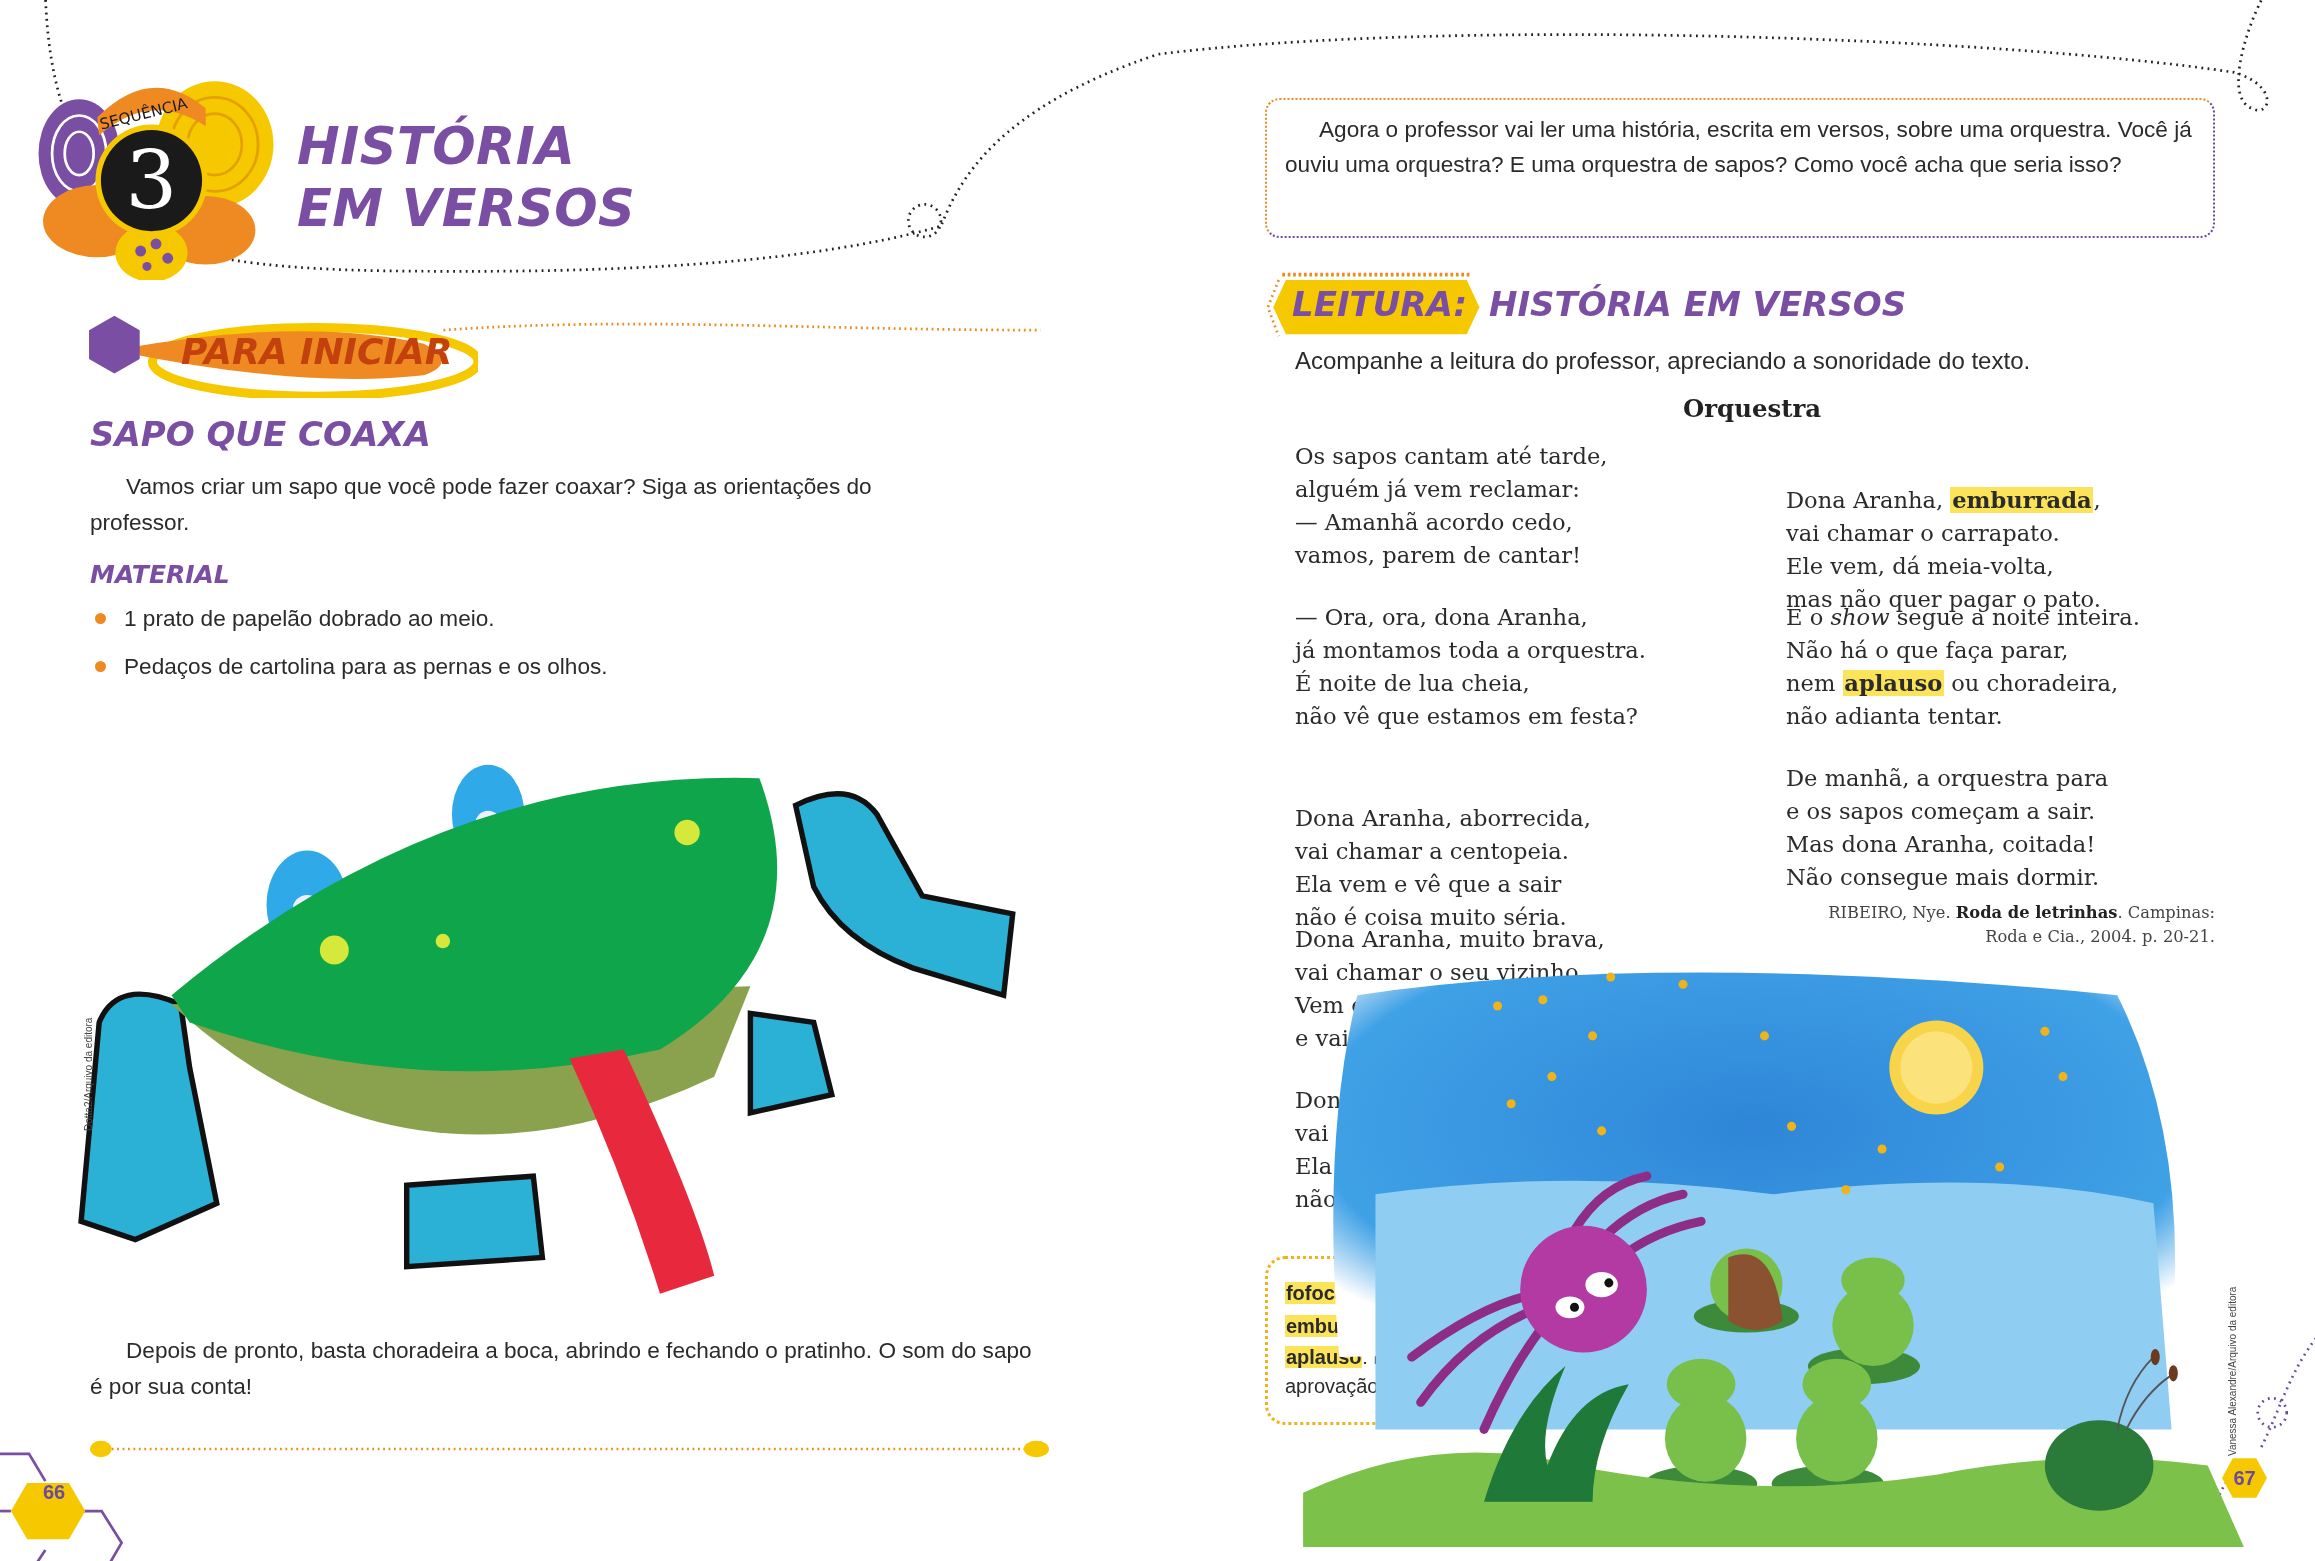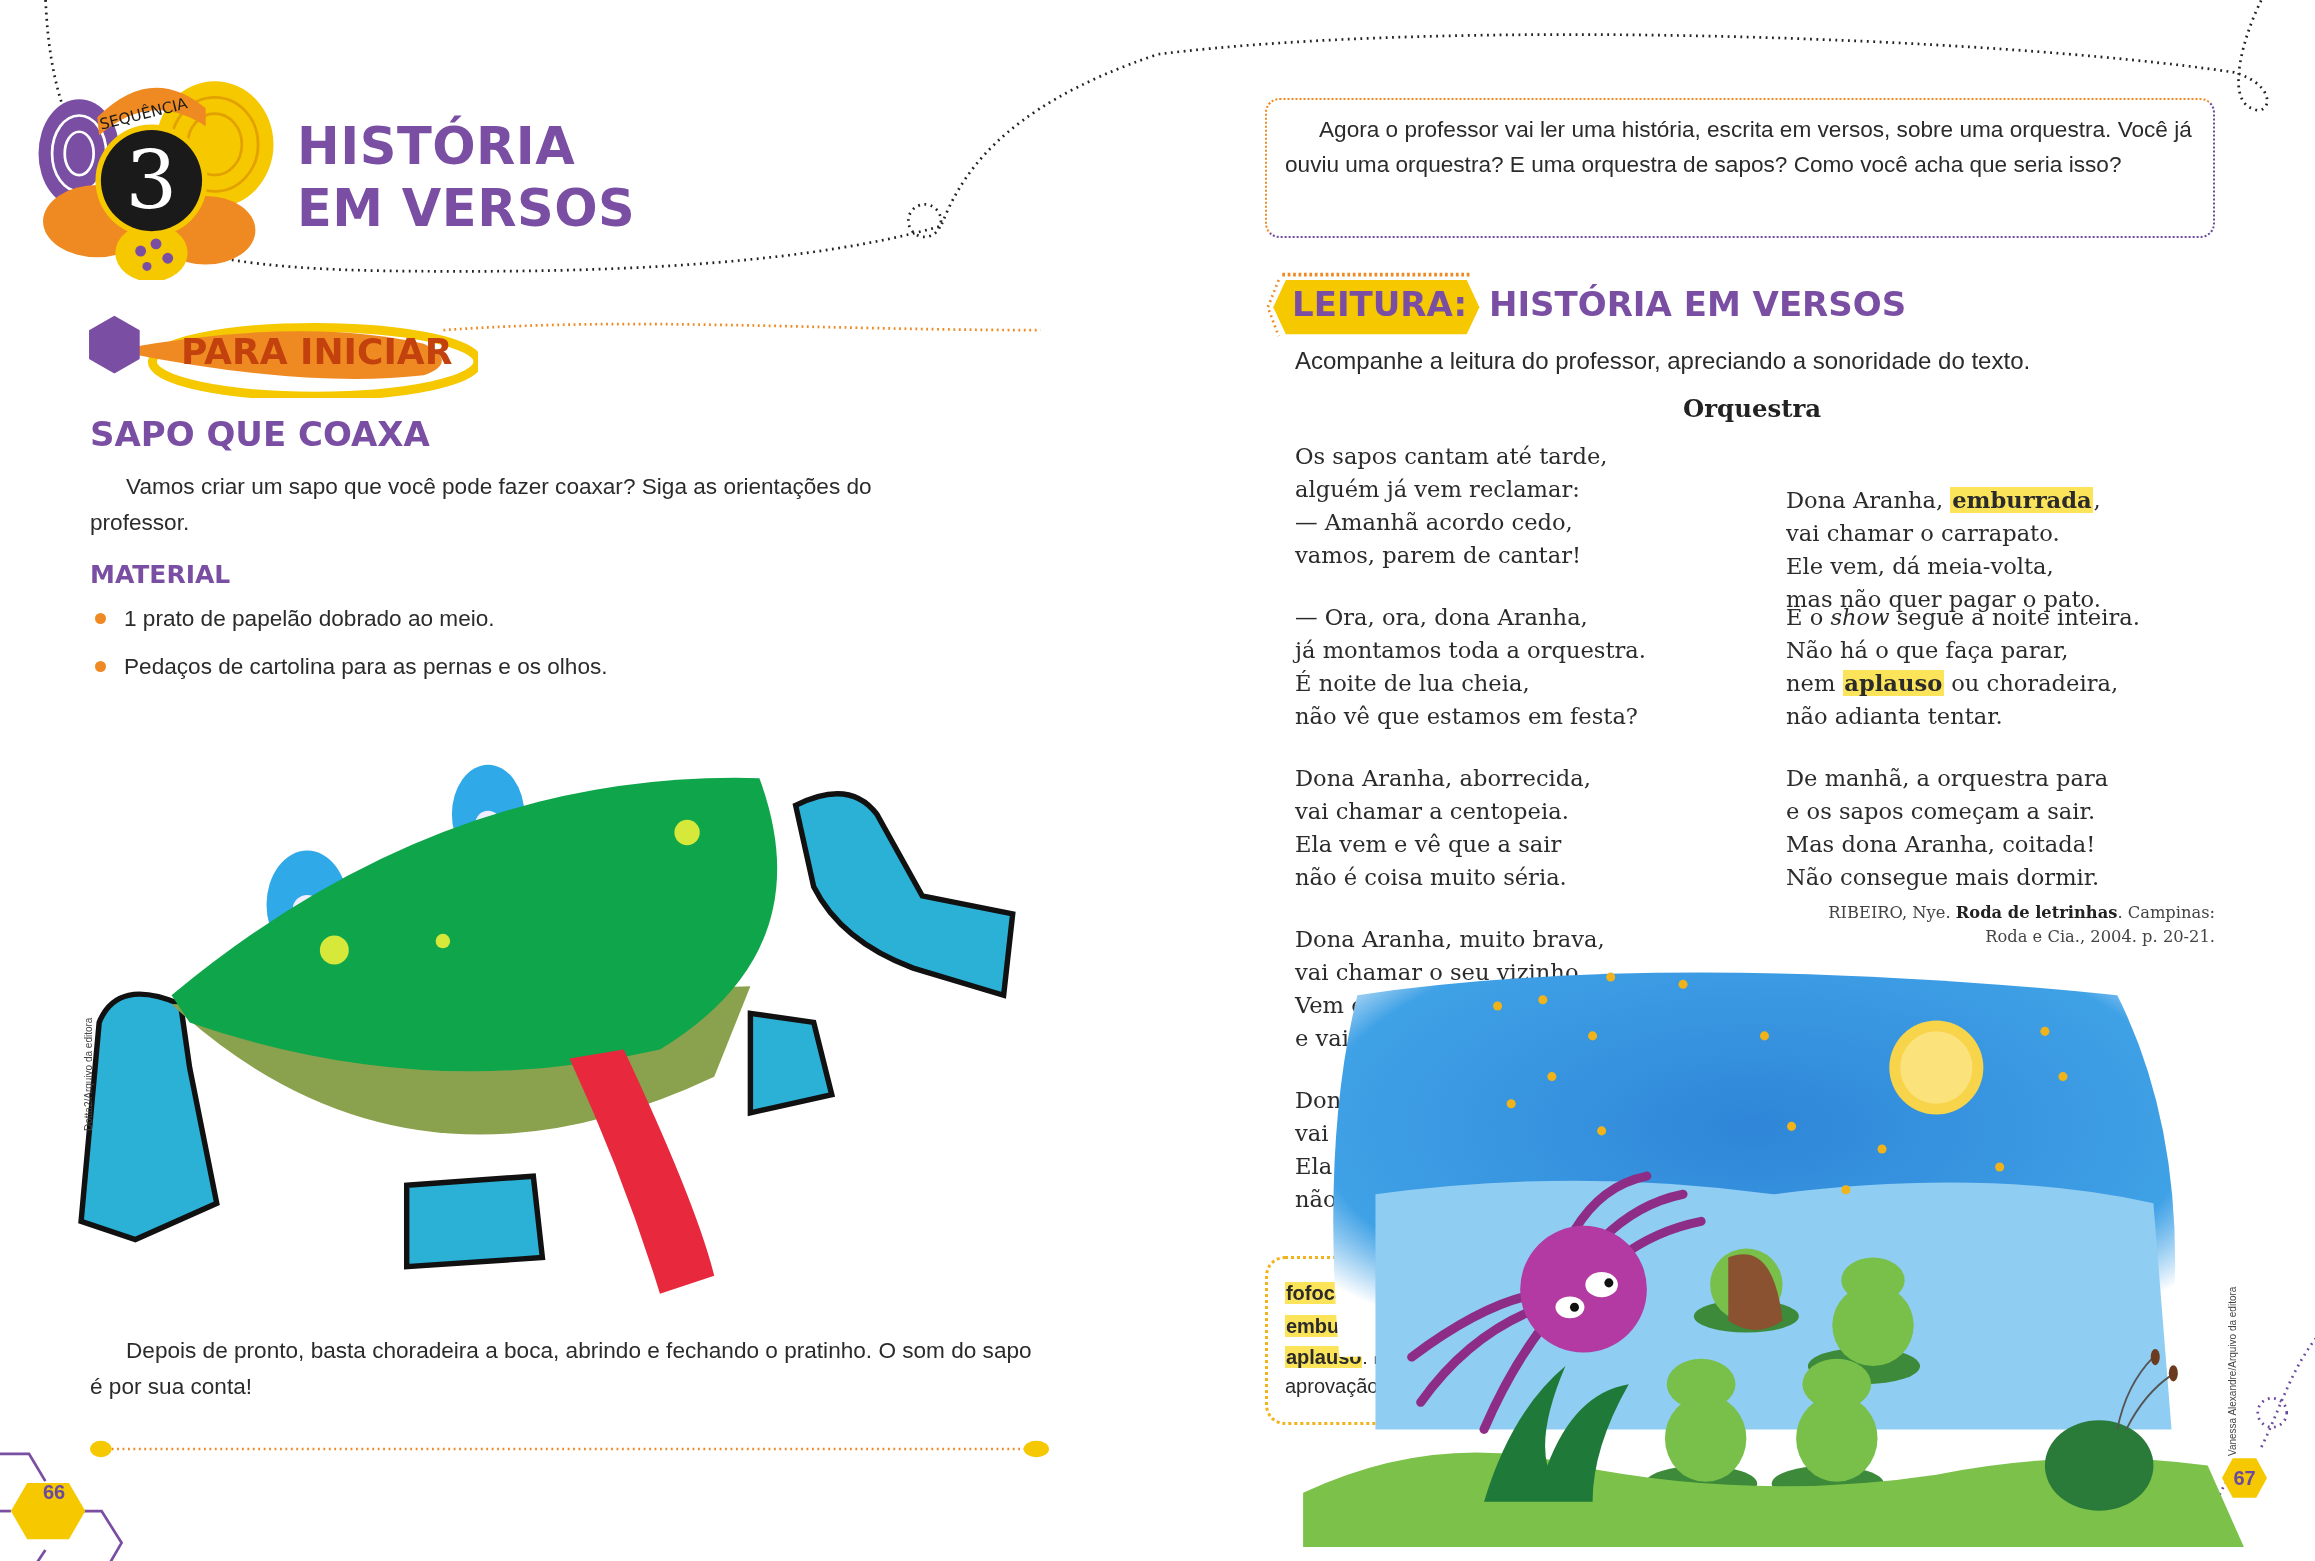--- a/index.html
+++ b/index.html
@@ -1,18 +1,18 @@
 <!DOCTYPE html>
 <html style="font-size:14.5px"><head>
 <meta charset="utf-8">
 <style>
   html, body { margin:0; padding:0; }
   body { width:2316px; height:1561px; background:#ffffff; position:relative; overflow:hidden; font-family:"Liberation Sans", sans-serif; color:#2b2b2b; }
   .abs { position:absolute; }
-  .heavy { font-family:"DejaVu Sans", sans-serif; font-weight:bold; }
+  .heavy { font-family:"DejaVu Sans", sans-serif; font-weight:bold;font-style:italic; }
   .serif { font-family:"DejaVu Serif", serif; }
 
   
   #seq-badge { left:34px; top:54px; width:244px; height:226px; }
   #chapter-title { left:297px; top:116px; font-size:51px; line-height:62px; letter-spacing:0.5px; color:#7a4ea3; }
   #para-iniciar { left:80px; top:312px; width:398px; height:86px; }
   #para-iniciar-label { left:181px; top:331px; font-size:36px; color:#c2410c; }
   #activity-title { left:90px; top:414px; font-size:34px; color:#7a4ea3; }
   .body-text { font-size:22.6px; line-height:36px; color:#2b2b2b; }
   #intro-text { left:90px; top:469px; width:887px; }
@@ -166,21 +166,21 @@
   <div>alguém já vem reclamar:</div>
   <div>— Amanhã acordo cedo,</div>
   <div>vamos, parem de cantar!</div>
 </div>
 <div class="stanza serif" style="left:1295px;top:601px;">
   <div>— Ora, ora, dona Aranha,</div>
   <div>já montamos toda a orquestra.</div>
   <div>É noite de lua cheia,</div>
   <div>não vê que estamos em festa?</div>
 </div>
-<div class="stanza serif" style="left:1295px;top:762px;">
+<div class="stanza serif" style="left:1295px;top:802px;">
   <div>Dona Aranha, aborrecida,</div>
   <div>vai chamar a centopeia.</div>
   <div>Ela vem e vê que a sair</div>
   <div>não é coisa muito séria.</div>
 </div>
 <div class="stanza serif" style="left:1295px;top:923px;">
   <div>Dona Aranha, muito brava,</div>
   <div>vai chamar o seu vizinho.</div>
   <div>Vem o grilo, vê a orquestra</div>
   <div>e vai saindo de mansinho.</div>

